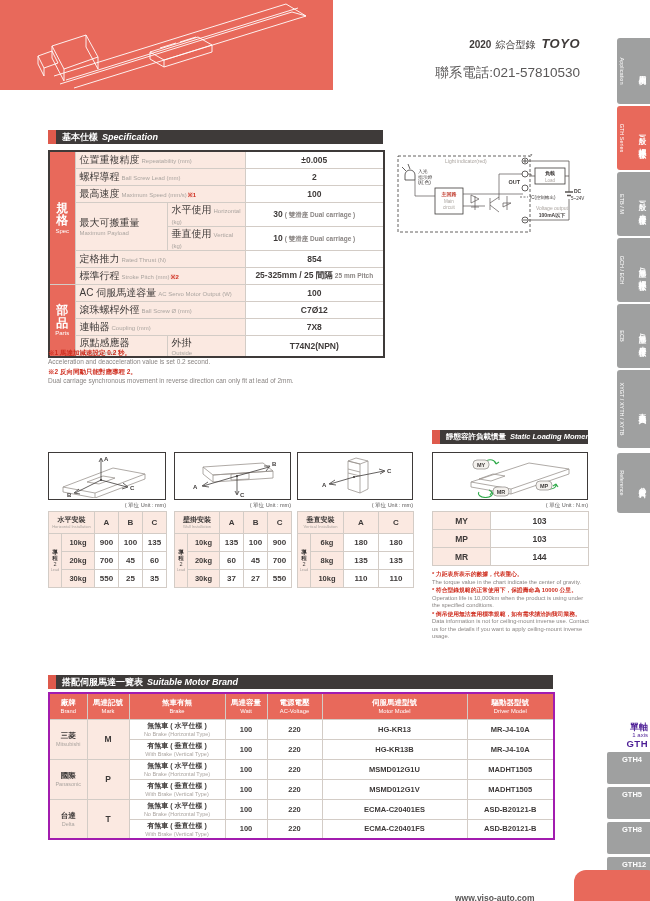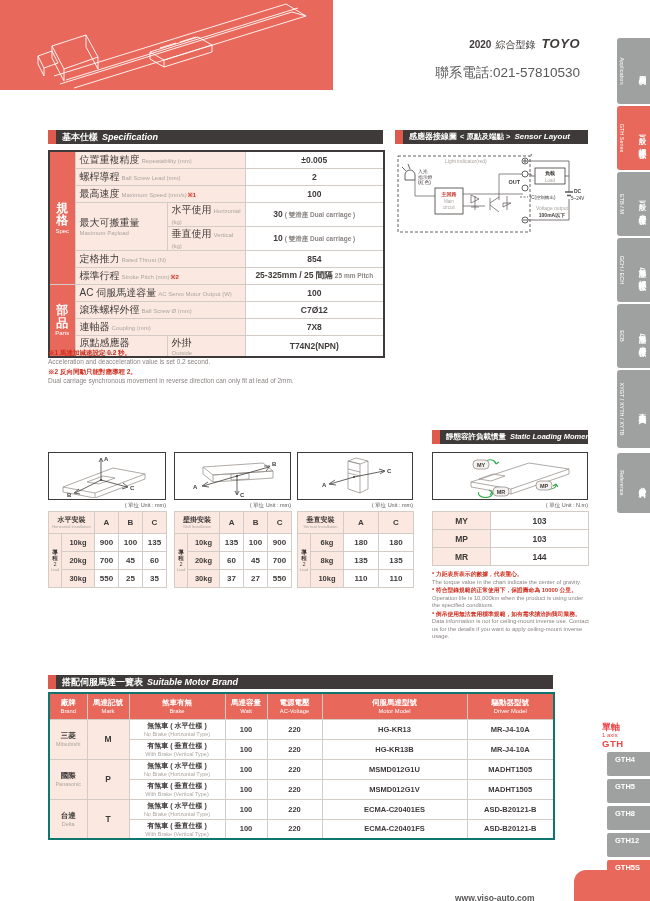--- a/index.html
+++ b/index.html
@@ -72,44 +72,44 @@
   
   .st-table { position:absolute; left:432px; top:511px; width:156px; border-top:1.5px solid #3e3a39; border-bottom:1.5px solid #3e3a39; }
   .st-table td { border:1px solid #d3ccc6; height:18px; text-align:center; vertical-align:middle; }
   .st-table td.k { background:#fbe9e1; font-weight:bold; font-size:8.5px; }
   .st-table td.v { background:#fff; font-weight:bold; font-size:8.5px; }
   .st-notes { position:absolute; left:432px; top:571px; width:158px; font-size:5.8px; line-height:1.3; }
   .st-notes .fn-red { display:block; }
   .st-notes .fn-gray { display:block; margin-bottom:1px; }
 
   
-  .motor-table { position:absolute; left:48px; top:692px; width:505px; border:2px solid #0f766e; }
+  .motor-table { position:absolute; left:48px; top:692px; width:505px; border:2px solid #a21caf; }
   .motor-table td { border:1px solid #d3ccc6; text-align:center; vertical-align:middle; }
   .motor-table tr.h td { background:#e8695b; color:#fff; height:26px; }
   .mzh { display:block; font-size:7.5px; font-weight:bold; }
   .men { display:block; font-size:5.8px; }
   .motor-table td.brand { background:#fbe9e1; }
   .bzh { display:block; font-size:7.5px; font-weight:bold; }
   .ben { display:block; font-size:5.5px; color:#aba5a0; }
   .motor-table td.mark { background:#fbe9e1; font-weight:bold; font-size:8.5px; }
   .motor-table td.brake { height:20px; }
   .kzh { display:block; font-size:7px; font-weight:bold; }
   .ken { display:block; font-size:5.5px; color:#aba5a0; }
   .motor-table td.num, .motor-table td.model { font-weight:bold; font-size:7.5px; background:#fff; }
   .motor-table tr.gsep td { border-top:1.5px solid #3e3a39; }
 
   .url { position:absolute; left:455px; top:860px; font-size:8.5px; font-weight:bold; color:#595757;margin-top:33px; }
   .corner { position:absolute; left:574px; top:870px; width:86px; height:42px; background:#e8695b; border-radius:12px; }
 
-  .series { position:absolute; left:602px; top:722px; width:46px; text-align:left; color:#ef4444; line-height:1.15; }
+  .series { position:absolute; left:602px; top:722px; width:46px; text-align:right; color:#4c1d95; line-height:1.15; }
   .series .s1 { font-size:9px; font-weight:bold; display:block; }
   .series .s2 { font-size:6px; display:block; }
   .series .s3 { font-size:9.5px; font-weight:bold; display:block; letter-spacing:.5px; }
   .mtabs { position:absolute; left:607px; top:752px; width:43px; }
-  .mtab { height:24px; margin-bottom:3px; background:#9fa0a0; border-radius:2px 0 0 2px; color:#fff; font-weight:bold; font-size:7.5px; line-height:16px; padding-left:8px; }
+  .mtab { height:32px; margin-bottom:3px; background:#9fa0a0; border-radius:2px 0 0 2px; color:#fff; font-weight:bold; font-size:7.5px; line-height:16px; padding-left:15px; }
   .mtab.active { background:#e8695b; }
 
   svg text { font-family:"Liberation Sans", sans-serif; }
 </style>
 </head>
 <body>
 
 <div class="page">
 
   <div class="hero">
@@ -248,24 +248,20 @@
   </tbody>
     </table>
 
   <div class="fnotes">
     <div class="fn-red">※1 馬達加減速設定 0.2 秒。</div>
     <div class="fn-gray">Acceleration and deacceleration value is set 0.2 second.</div>
     <div class="fn-red">※2 反向同動只能對應導程 2。</div>
     <div class="fn-gray">Dual carriage synchronous movement in reverse direction can only fit at lead of 2mm.</div>
   </div>
 
-  <div class="sec-head" style="left:395px;top:130px;width:193px">
-    <span class="sec-sq"></span>
-    <span class="sec-bar" style="font-size:8px"><b>感應器接線圖</b><u>&lt; 原點及端點 &gt;</u><i>Sensor Layout</i></span>
-  </div>
 
   <div style="position:absolute;left:395px;top:148px;width:193px;height:92px">
     <svg width="193" height="92" viewBox="0 0 193 92">
       <rect x="3" y="8" width="132" height="76" fill="none" stroke="#3e3a39" stroke-width=".8" stroke-dasharray="3,2"></rect>
 
       <path d="M10,27 a5,5 0 0 1 10,0 v5 h-10 z" fill="#fff" stroke="#3e3a39" stroke-width=".8"></path>
       <path d="M7,19 L11,23 M13,16 L15,21" stroke="#3e3a39" stroke-width=".8"></path>
       <text x="23" y="25" font-size="4.8" fill="#3e3a39">入光</text>
       <text x="23" y="30.5" font-size="4.8" fill="#3e3a39">指示燈</text>
       <text x="23" y="36" font-size="4.8" fill="#3e3a39">(紅色)</text>

